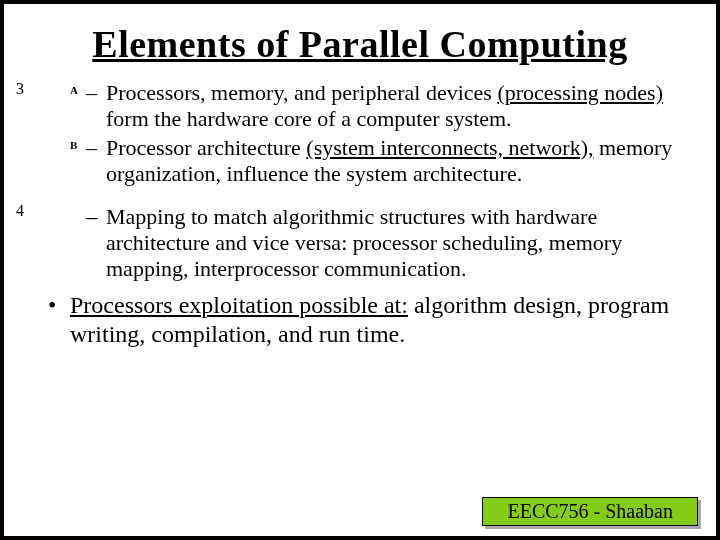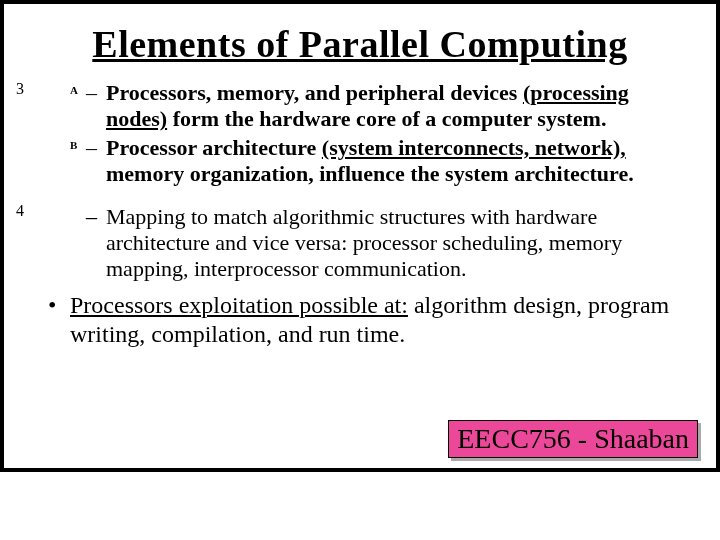--- a/index.html
+++ b/index.html
@@ -1,18 +1,18 @@
 <!DOCTYPE html>
 <html><head>
 <meta charset="utf-8">
 <style>
   * { margin: 0; padding: 0; box-sizing: border-box; }
   html, body { width: 720px; height: 540px; background: #fff; font-family: "Times New Roman", Times, serif; color: #000; }
   .slide {
-    width: 720px; height: 472px;
+    width: 720px; height: 540px;
     border: 4px solid #000;
     position: relative;
     padding: 18px 30px 0 30px;
   }
   .title {
     font-size: 38px;
     font-weight: bold;
     text-align: center;
     text-decoration: underline;
     margin-bottom: 14px;
@@ -49,44 +49,44 @@
     position: absolute;
     left: -20px;
   }
   .sub-item .tag {
     position: absolute;
     left: -36px;
     top: 4px;
     font-size: 11px;
     font-weight: bold;
   }
-  .sub-item .body { font-weight: bold; }
+  .sub-item .body { font-weight: normal; }
   .sub-item.plain .body { font-weight: normal; }
   .u { text-decoration: underline; }
   .bullet-row {
     position: relative;
     font-size: 24px;
     margin-left: 36px;
     margin-top: 8px;
     line-height: 1.2;
   }
   .bullet-row .dot {
     position: absolute;
     left: -22px;
     top: 0;
   }
   .footer {
     position: absolute;
     right: 18px;
     bottom: 10px;
   }
   .footer-box {
-    font-size: 28px;
-    padding: 2px 8px;
-    background: #ec4899;
+    font-size: 20px;
+    padding: 2px 24px;
+    background: #84cc16;
     border: 1px solid #000;
     box-shadow: 3px 3px 0 #a9a9a9;
   }
 </style>
 </head>
 <body>
 
 <div class="slide">
 
   <div class="title">Elements of Parallel Computing</div>

